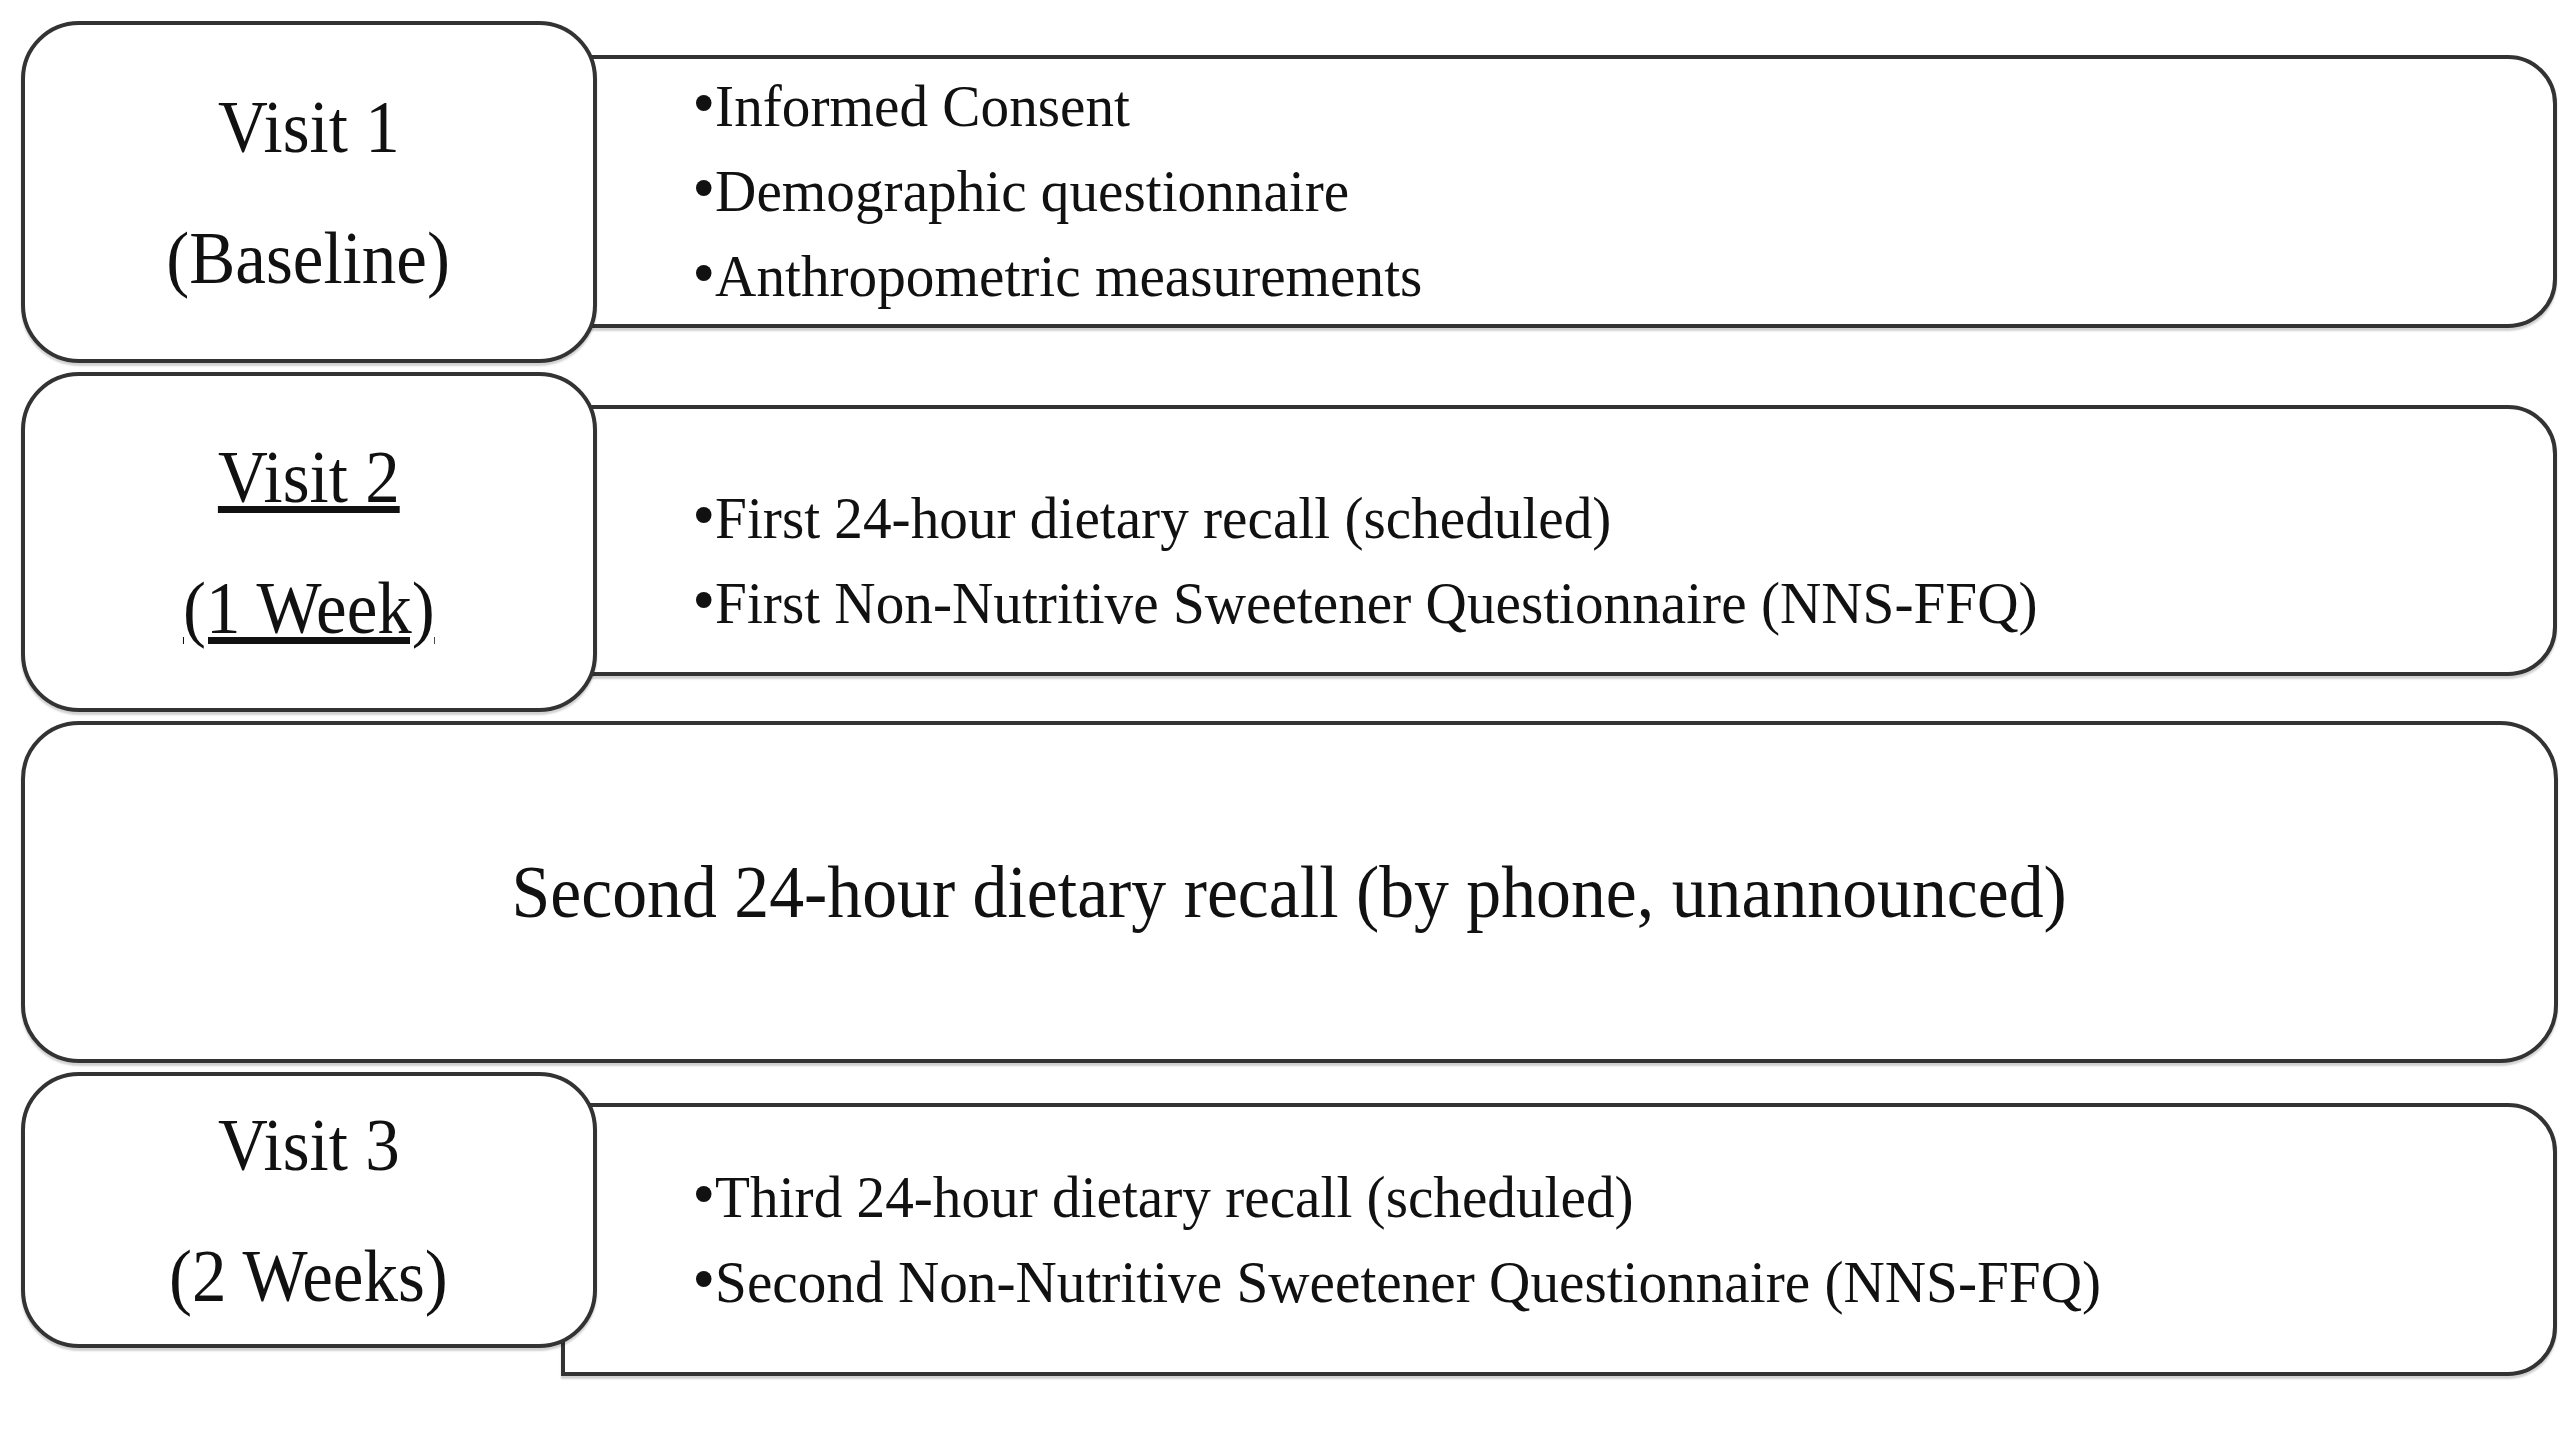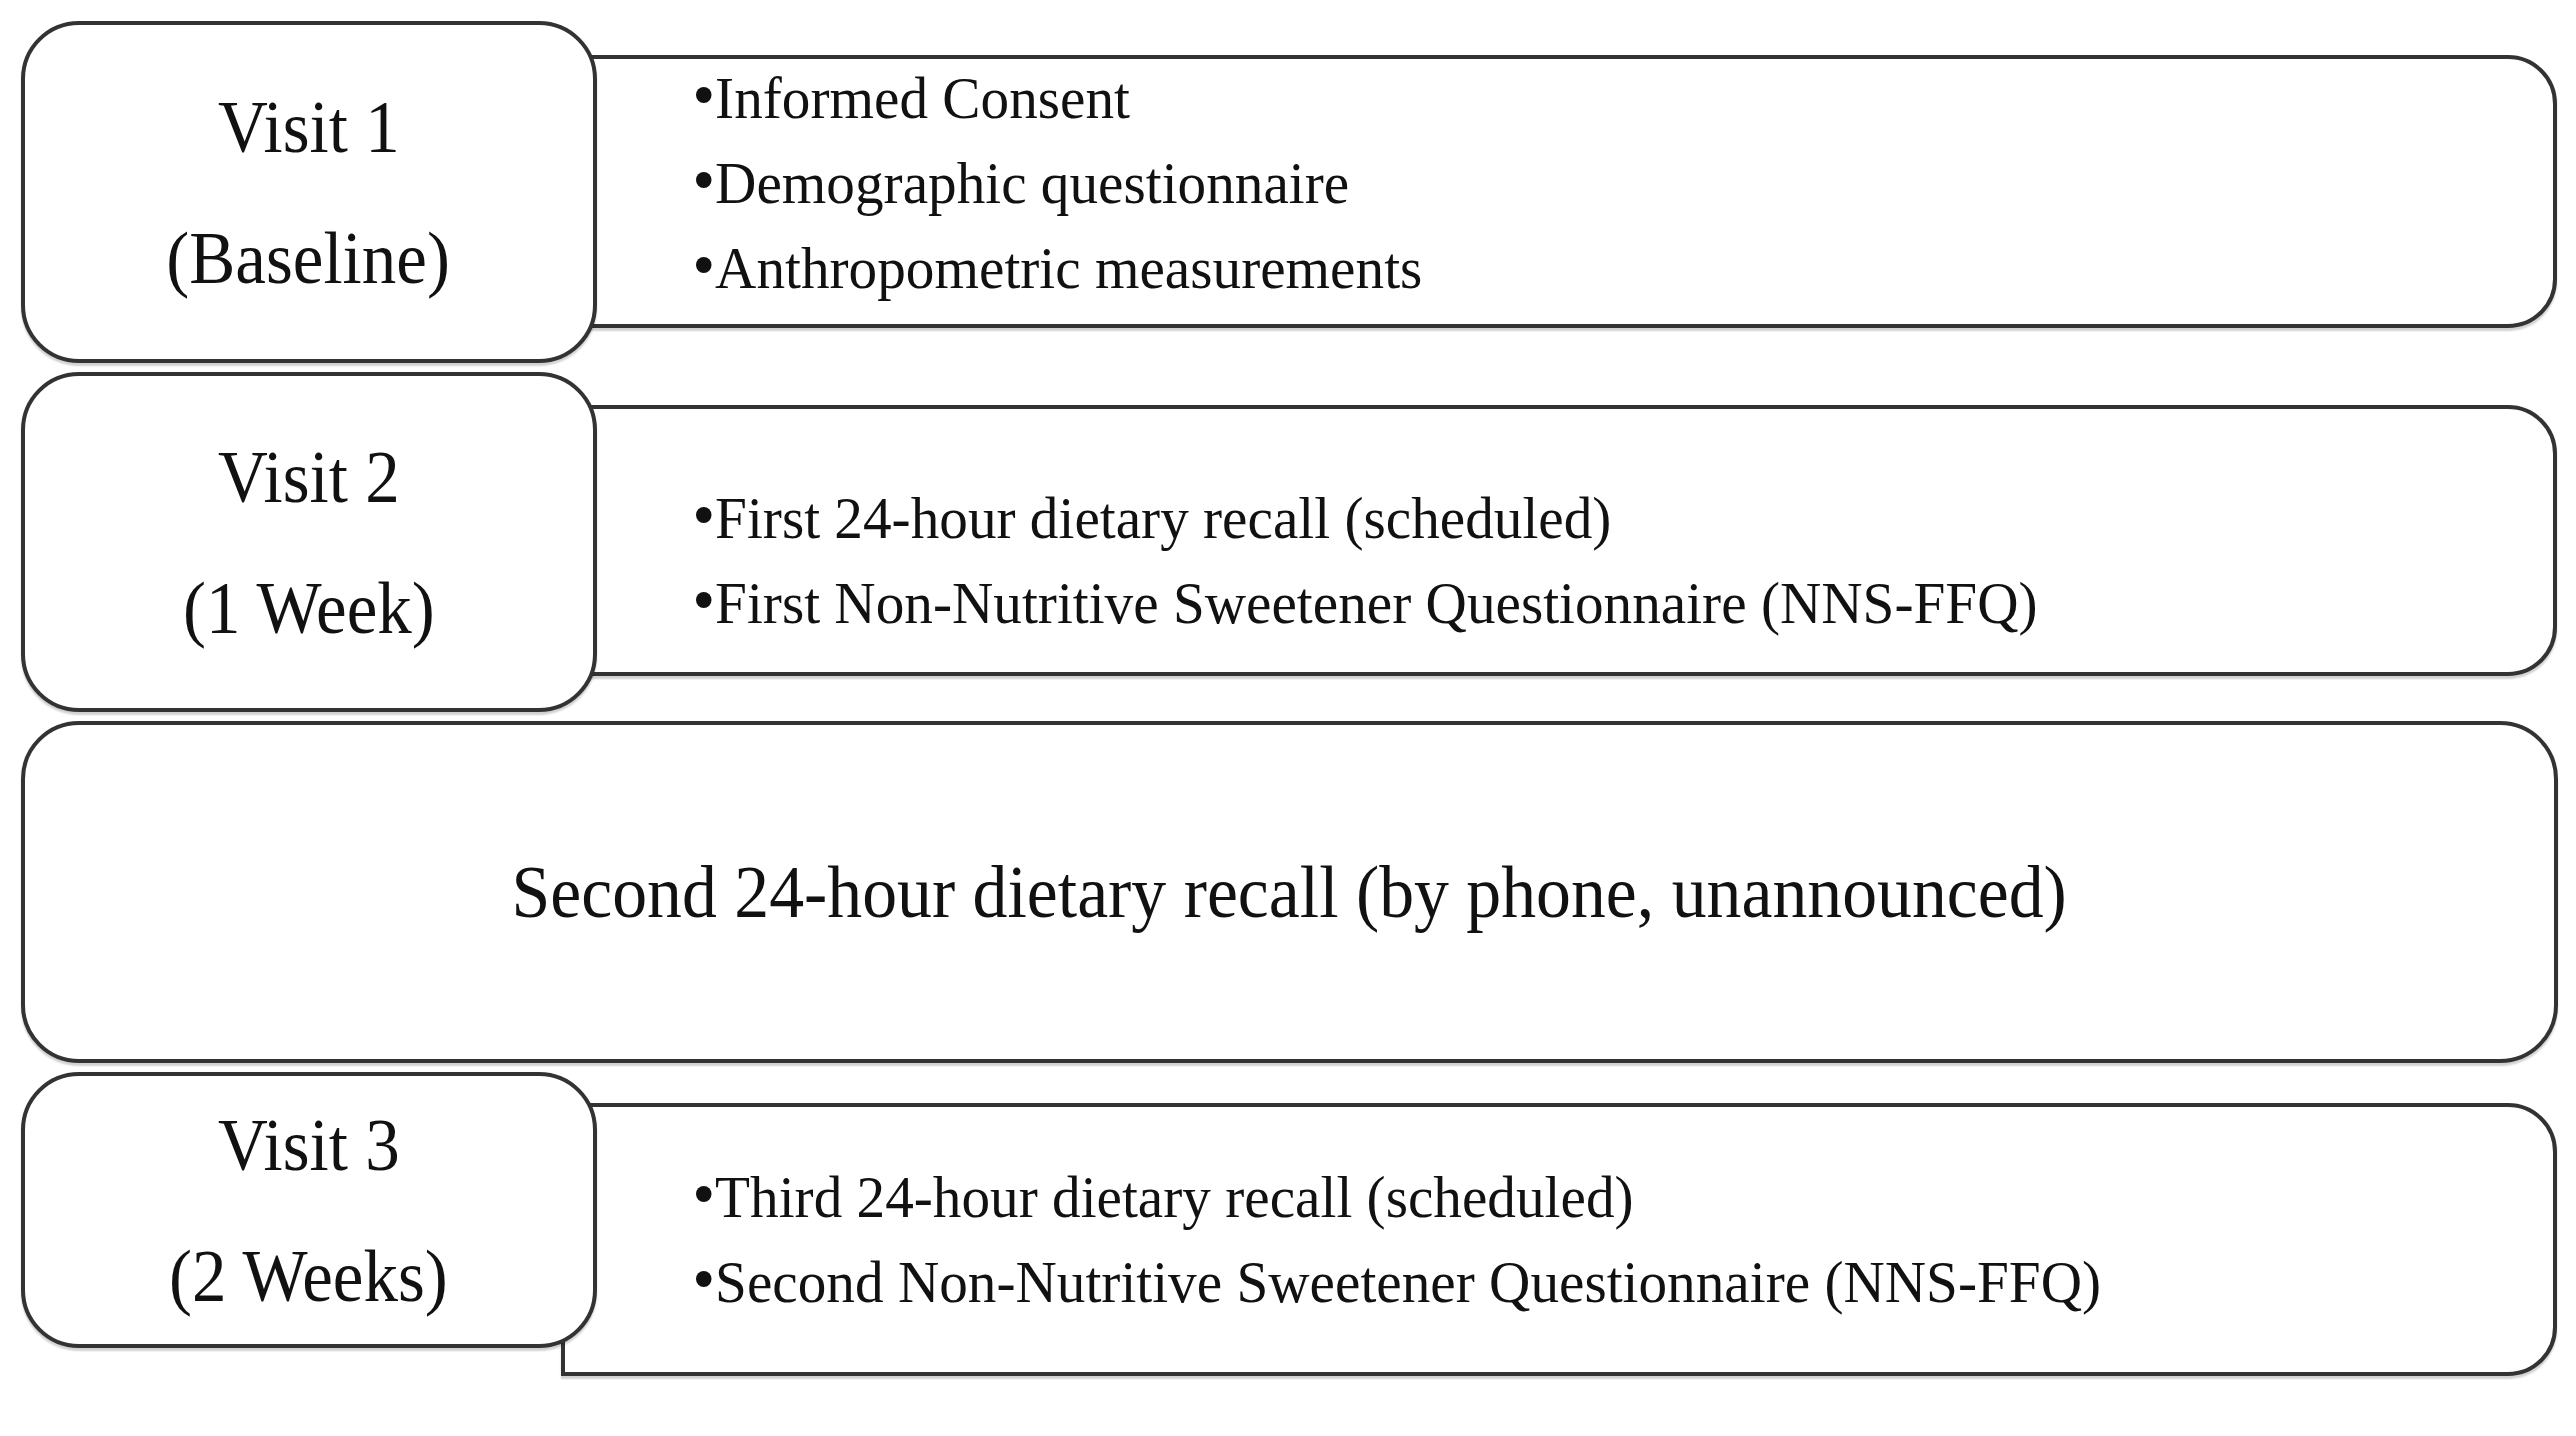--- a/index.html
+++ b/index.html
@@ -87,37 +87,37 @@
     }
   </style>
 </head>
 <body>
 
 <div class="detail-box" style="left:561px; top:55px; width:1996px; height:273px;"></div>
 <div class="visit-box" style="left:20.6px; top:20.6px; width:576px; height:342px;text-align:center;">
   <div class="visit-label">Visit 1</div>
   <div class="visit-label">(Baseline)</div>
 </div>
-<ul class="bullets" style="top:56px;">
+<ul class="bullets" style="top:64px;">
   <li class="bullet-item">
     <span class="bullet-dot"></span>
     <span>Informed Consent</span>
   </li>
   <li class="bullet-item">
     <span class="bullet-dot"></span>
     <span>Demographic questionnaire</span>
   </li>
   <li class="bullet-item">
     <span class="bullet-dot"></span>
     <span>Anthropometric measurements</span>
   </li>
 </ul>
 
 <div class="detail-box" style="left:561px; top:405px; width:1996px; height:271px;"></div>
-<div class="visit-box" style="left:20.6px; top:372px; width:576px; height:340px;">
+<div class="visit-box" style="left:20.6px; top:372px; width:576px; height:340px;text-decoration:underline;">
   <div class="visit-label">Visit 2</div>
   <div class="visit-label">(1 Week)</div>
 </div>
 <ul class="bullets" style="top:476px;">
   <li class="bullet-item">
     <span class="bullet-dot"></span>
     <span>First 24-hour dietary recall (scheduled)</span>
   </li>
   <li class="bullet-item">
     <span class="bullet-dot"></span>

